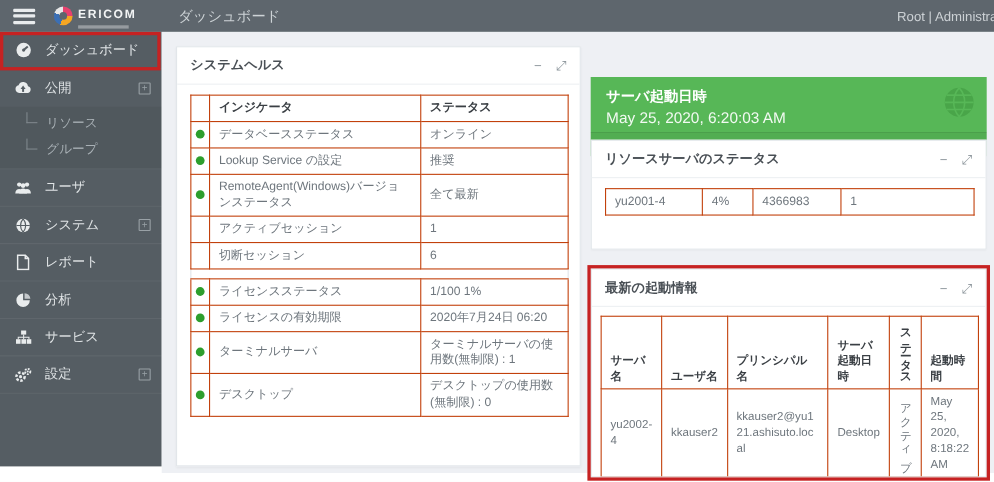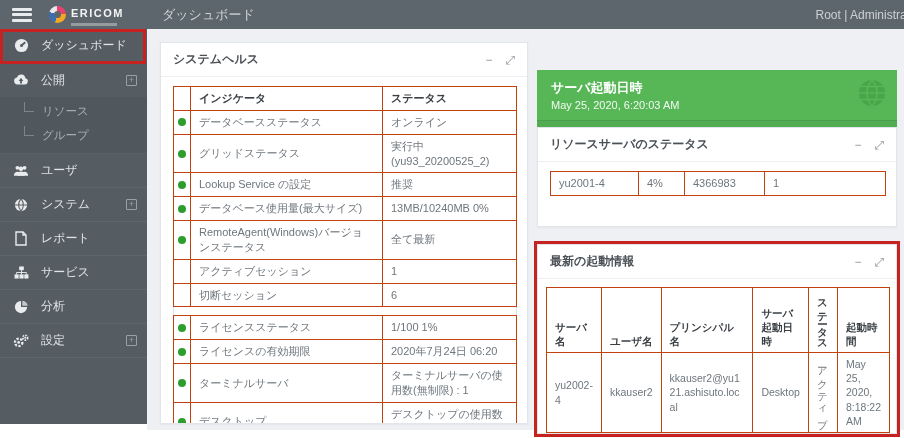--- a/index.html
+++ b/index.html
@@ -54,21 +54,21 @@
   
   .p-health { left:160px; top:42px; width:368px; height:382px; overflow:hidden; }
   .p-health table { width:344px; margin:9px 12px; }
   .dotcell { width:16px; padding:4px 4px; }
   .dot { display:block; width:8px; height:8px; border-radius:50%; background:#2d9e2d; margin:0 auto; }
   tr.spacer td { height:9px; padding:0; border-left:1px solid #e0e4e8; border-right:1px solid #e0e4e8; }
 
   
   .p-green { left:537px; top:42px; width:360px; height:72px; background:#57b757; border:none; box-shadow:none;margin-top:28px; }
   .gp-title { color:#fff; font-size:13px; font-weight:600; padding:9px 14px 0; }
-  .gp-sub { color:rgba(255,255,255,.92); font-size:11px; padding:2px 14px 0; }
+  .gp-sub { color:rgba(255,255,255,.92); font-size:14px; padding:2px 14px 0; }
   .gp-footer { position:absolute; left:0; right:0; bottom:0; height:22px; background:rgba(0,0,0,.05);
                border-top:1px solid rgba(0,0,0,.08); display:flex; align-items:center; justify-content:center;
                color:#fff; font-size:11px; }
   .gp-globe { position:absolute; right:10px; top:8px; width:30px; height:30px; opacity:.85; }
 
   
   .p-resource { left:537px; top:127px; width:360px; height:100px; }
   .p-resource table { width:336px; margin:9px 12px; }
 
   
@@ -170,39 +170,39 @@
         <svg width="12" height="15" viewBox="0 0 12 15">
             <path d="M1 1h7l3 3v10H1Z" fill="none" stroke="#e9eced" stroke-width="1.4"></path>
             <path d="M8 1v3h3" fill="none" stroke="#e9eced" stroke-width="1.4"></path>
           </svg>
       </span>
       <span class="sb-label">レポート</span>
     </div>
 
     <div class="sb-item">
       <span class="sb-ico">
+        <svg width="14" height="14" viewBox="0 0 16 16">
+            <path d="M8 8 V1 A7 7 0 1 0 15 8 Z" fill="#e9eced"></path>
+            <path d="M9.5 6.5 V0.8 A7 7 0 0 1 15.7 6.5 Z" fill="#e9eced" opacity=".75"></path>
+          </svg>
+      </span>
+      <span class="sb-label">分析</span>
+    </div>
+
+    <div class="sb-item">
+      <span class="sb-ico">
         <svg width="15" height="13" viewBox="0 0 16 14">
             <rect x="5.5" y="0.5" width="5" height="4" fill="#e9eced"></rect>
             <rect x="0.5" y="9" width="4.5" height="4.5" fill="#e9eced"></rect>
             <rect x="5.8" y="9" width="4.5" height="4.5" fill="#e9eced"></rect>
             <rect x="11" y="9" width="4.5" height="4.5" fill="#e9eced"></rect>
             <path d="M8 4.5v2.5M2.7 9V7h10.5v2M8 7v2" stroke="#e9eced" fill="none" stroke-width="1"></path>
           </svg>
       </span>
       <span class="sb-label">サービス</span>
-    </div>
-
-    <div class="sb-item">
-      <span class="sb-ico">
-        <svg width="14" height="14" viewBox="0 0 16 16">
-            <path d="M8 8 V1 A7 7 0 1 0 15 8 Z" fill="#e9eced"></path>
-            <path d="M9.5 6.5 V0.8 A7 7 0 0 1 15.7 6.5 Z" fill="#e9eced" opacity=".75"></path>
-          </svg>
-      </span>
-      <span class="sb-label">分析</span>
     </div>
 
     <div class="sb-item">
       <span class="sb-ico">
         <svg width="16" height="14" viewBox="0 0 17 15">
             <circle cx="6" cy="9" r="4" fill="none" stroke="#e9eced" stroke-width="2.4" stroke-dasharray="2.4 1.6"></circle>
             <circle cx="6" cy="9" r="1.5" fill="#e9eced"></circle>
             <circle cx="13" cy="4" r="2.6" fill="none" stroke="#e9eced" stroke-width="1.8" stroke-dasharray="1.8 1.2"></circle>
             <circle cx="13" cy="4" r="1" fill="#e9eced"></circle>
           </svg>
@@ -239,36 +239,22 @@
             <td class="dotcell">
               <span class="dot"></span>
             </td>
             <td>データベースステータス</td>
             <td>オンライン</td>
           </tr>
       <tr>
             <td class="dotcell">
               <span class="dot"></span>
             </td>
-            <td>グリッドステータス</td>
-            <td>実行中 (yu93_20200525_2)</td>
-          </tr>
-      <tr>
-            <td class="dotcell">
-              <span class="dot"></span>
-            </td>
             <td>Lookup Service の設定</td>
             <td>推奨</td>
-          </tr>
-      <tr>
-            <td class="dotcell">
-              <span class="dot"></span>
-            </td>
-            <td>データベース使用量(最大サイズ)</td>
-            <td>13MB/10240MB 0%</td>
           </tr>
       <tr>
             <td class="dotcell">
               <span class="dot"></span>
             </td>
             <td>RemoteAgent(Windows)バージョンステータス</td>
             <td>全て最新</td>
           </tr>
       <tr>
             <td class="dotcell"></td>

